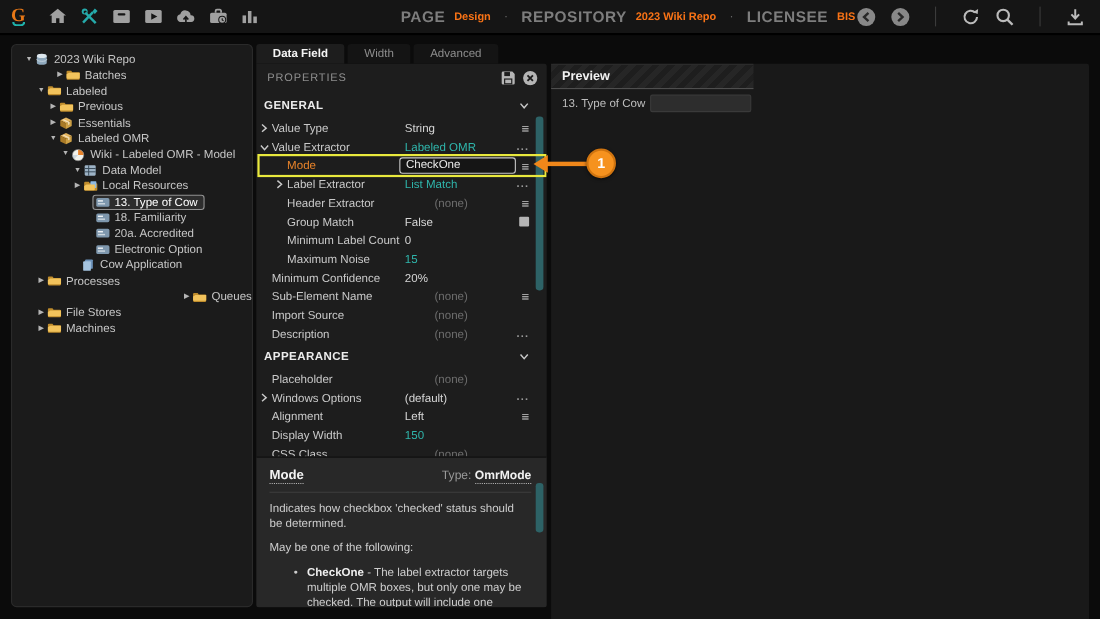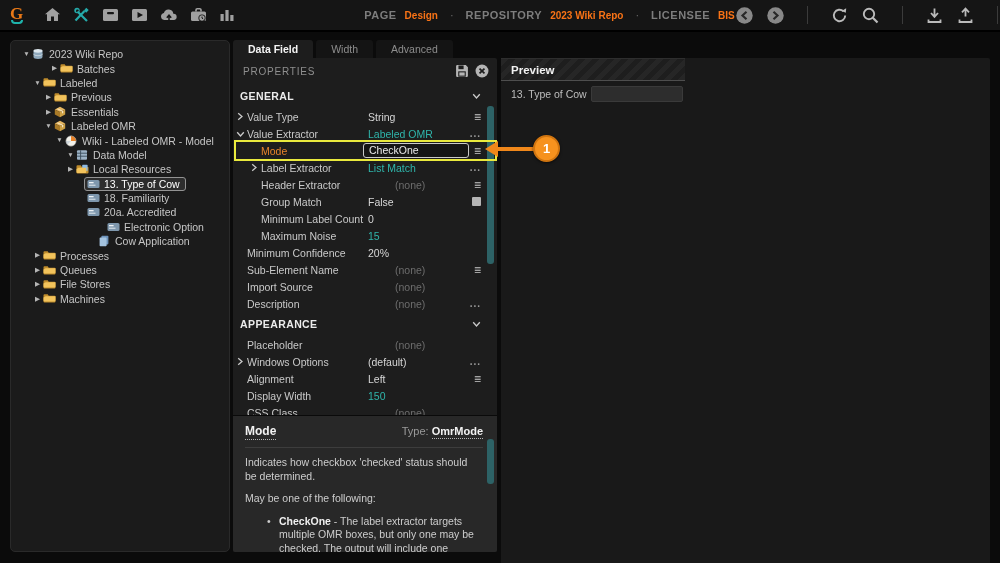--- a/index.html
+++ b/index.html
@@ -14,21 +14,21 @@
   
   .topbar{position:absolute;left:0;top:0;width:1000px;height:32px;background:#151515;
     border-bottom:2px solid #000;display:flex;align-items:center;padding:0 10px;}
   .logo{display:flex;flex-direction:column;align-items:center;width:26px;cursor:pointer;}
   .logo .g{font-family:"Liberation Serif","DejaVu Serif",serif;font-weight:bold;font-size:17px;color:#e87817;line-height:15px;}
   .logo .anchor{width:12px;height:4px;border-bottom:2px solid #1fb3ab;border-left:2px solid #1fb3ab;border-right:2px solid #1fb3ab;border-radius:0 0 6px 6px;margin-top:-1px;}
   .tb-div{width:1px;height:18px;background:#3b3b3b;margin:0 10px;}
   .tb-icons{display:flex;align-items:center;gap:10px;}
   .tb-icon{cursor:pointer;opacity:.95;}
   .tb-text{display:flex;align-items:center;gap:8px;margin-left:128px;white-space:nowrap;}
-  .tb-label{font-size:11px;letter-spacing:.5px;color:#7d7d7d;font-weight:bold;}
+  .tb-label{font-size:14px;letter-spacing:.5px;color:#7d7d7d;font-weight:bold;}
   .tb-value{font-size:10px;color:#f97316;font-weight:bold;}
   .tb-sep{color:#6a6a6a;font-size:11px;padding:0 4px;}
   .tb-right{display:flex;align-items:center;gap:12px;margin-left:auto;}
 
   
   .sidebar{position:absolute;left:10px;top:40px;width:220px;height:512px;background:#1b1b1b;
     border:1px solid #2a2a2a;border-radius:5px;overflow:hidden;padding-top:6px;}
   .tree-row{display:flex;align-items:center;height:14.4px;font-size:10.5px;color:#c6c6c6;white-space:nowrap;cursor:pointer;}
   .tri{width:11px;flex:none;font-size:6.5px;color:#b5b5b5;text-align:center;line-height:1;}
   .ticon{width:16px;flex:none;display:flex;align-items:center;justify-content:flex-start;}
@@ -344,52 +344,52 @@
       <span class="tri"></span>
       <span class="ticon">
         <svg width="13" height="10" viewBox="0 0 13 10">
           <rect x="0.5" y="1" width="12" height="8" rx="1.5" fill="#7e97ad"></rect>
           <rect x="2" y="3" width="4.6" height="1.3" fill="#eef2f5"></rect>
           <rect x="2" y="5.6" width="6.5" height="1.3" fill="#ccd7df"></rect>
         </svg>
       </span>
       <span class="tlabel">20a. Accredited</span>
     </div>
-    <div class="tree-row" style="padding-left: 85px;">
+    <div class="tree-row" style="padding-left: 65px;">
       <span class="tri"></span>
       <span class="ticon">
         <svg width="13" height="10" viewBox="0 0 13 10">
           <rect x="0.5" y="1" width="12" height="8" rx="1.5" fill="#7e97ad"></rect>
           <rect x="2" y="3" width="4.6" height="1.3" fill="#eef2f5"></rect>
           <rect x="2" y="5.6" width="6.5" height="1.3" fill="#ccd7df"></rect>
         </svg>
       </span>
       <span class="tlabel">Electronic Option</span>
     </div>
-    <div class="tree-row" style="padding-left: 76px;">
+    <div class="tree-row" style="padding-left: 52px;">
       <span class="tri"></span>
       <span class="ticon">
         <svg width="12" height="12" viewBox="0 0 12 12">
           <rect x="3.4" y="0.8" width="7" height="8.6" rx="0.8" fill="#6d93bb"></rect>
           <rect x="1.6" y="2.6" width="7" height="8.6" rx="0.8" fill="#a5c4e0"></rect>
         </svg>
       </span>
       <span class="tlabel">Cow Application</span>
     </div>
     <div class="tree-row" style="padding-left: 21px;">
       <span class="tri">▶</span>
       <span class="ticon">
         <svg width="13" height="11" viewBox="0 0 13 11">
           <path d="M0.5 2.3 a1 1 0 0 1 1-1 h3.2 l1 1.4 h5.8 a1 1 0 0 1 1 1 v4.8 a1 1 0 0 1 -1 1 h-10 a1 1 0 0 1 -1-1 z" fill="#bf8c2c"></path>
           <path d="M0.5 4.6 l2.2-1.4 h9.8 v4.3 a1 1 0 0 1 -1 1 h-10 a1 1 0 0 1 -1-1 z" fill="#f2c35c"></path>
         </svg>
       </span>
       <span class="tlabel">Processes</span>
     </div>
-    <div class="tree-row" style="padding-left: 21px;">
+    <div class="tree-row" style="padding-left: 21px; justify-content: flex-end;">
       <span class="tri">▶</span>
       <span class="ticon">
         <svg width="13" height="11" viewBox="0 0 13 11">
           <path d="M0.5 2.3 a1 1 0 0 1 1-1 h3.2 l1 1.4 h5.8 a1 1 0 0 1 1 1 v4.8 a1 1 0 0 1 -1 1 h-10 a1 1 0 0 1 -1-1 z" fill="#bf8c2c"></path>
           <path d="M0.5 4.6 l2.2-1.4 h9.8 v4.3 a1 1 0 0 1 -1 1 h-10 a1 1 0 0 1 -1-1 z" fill="#f2c35c"></path>
         </svg>
       </span>
       <span class="tlabel">Queues</span>
     </div>
     <div class="tree-row" style="padding-left: 21px;">

